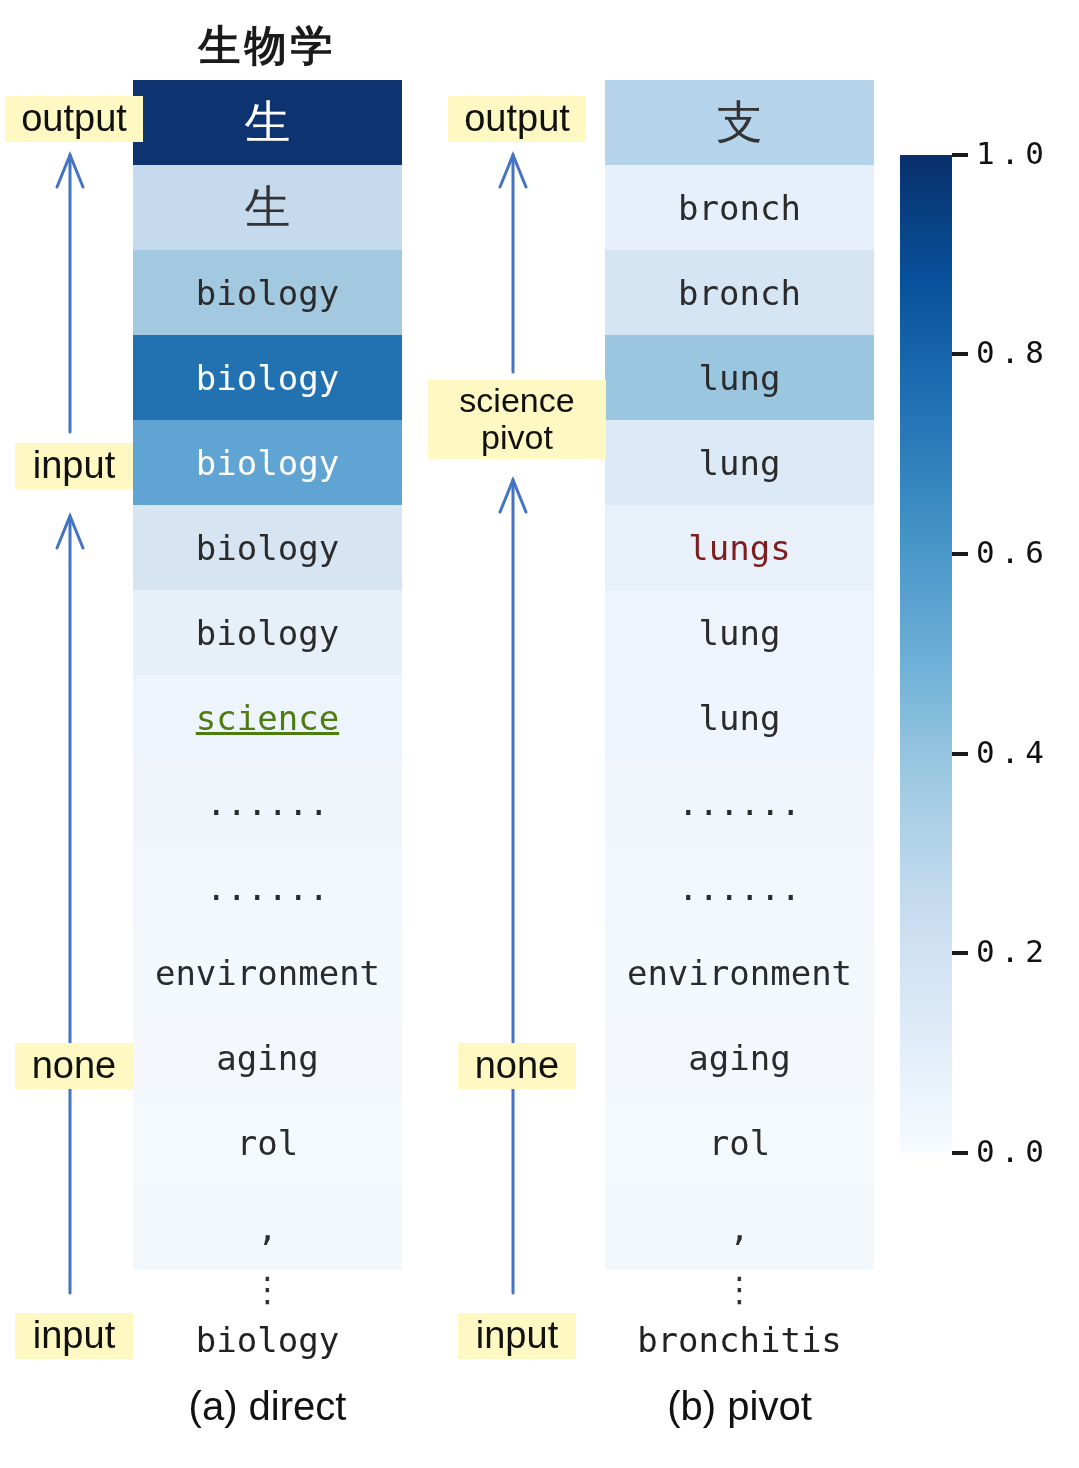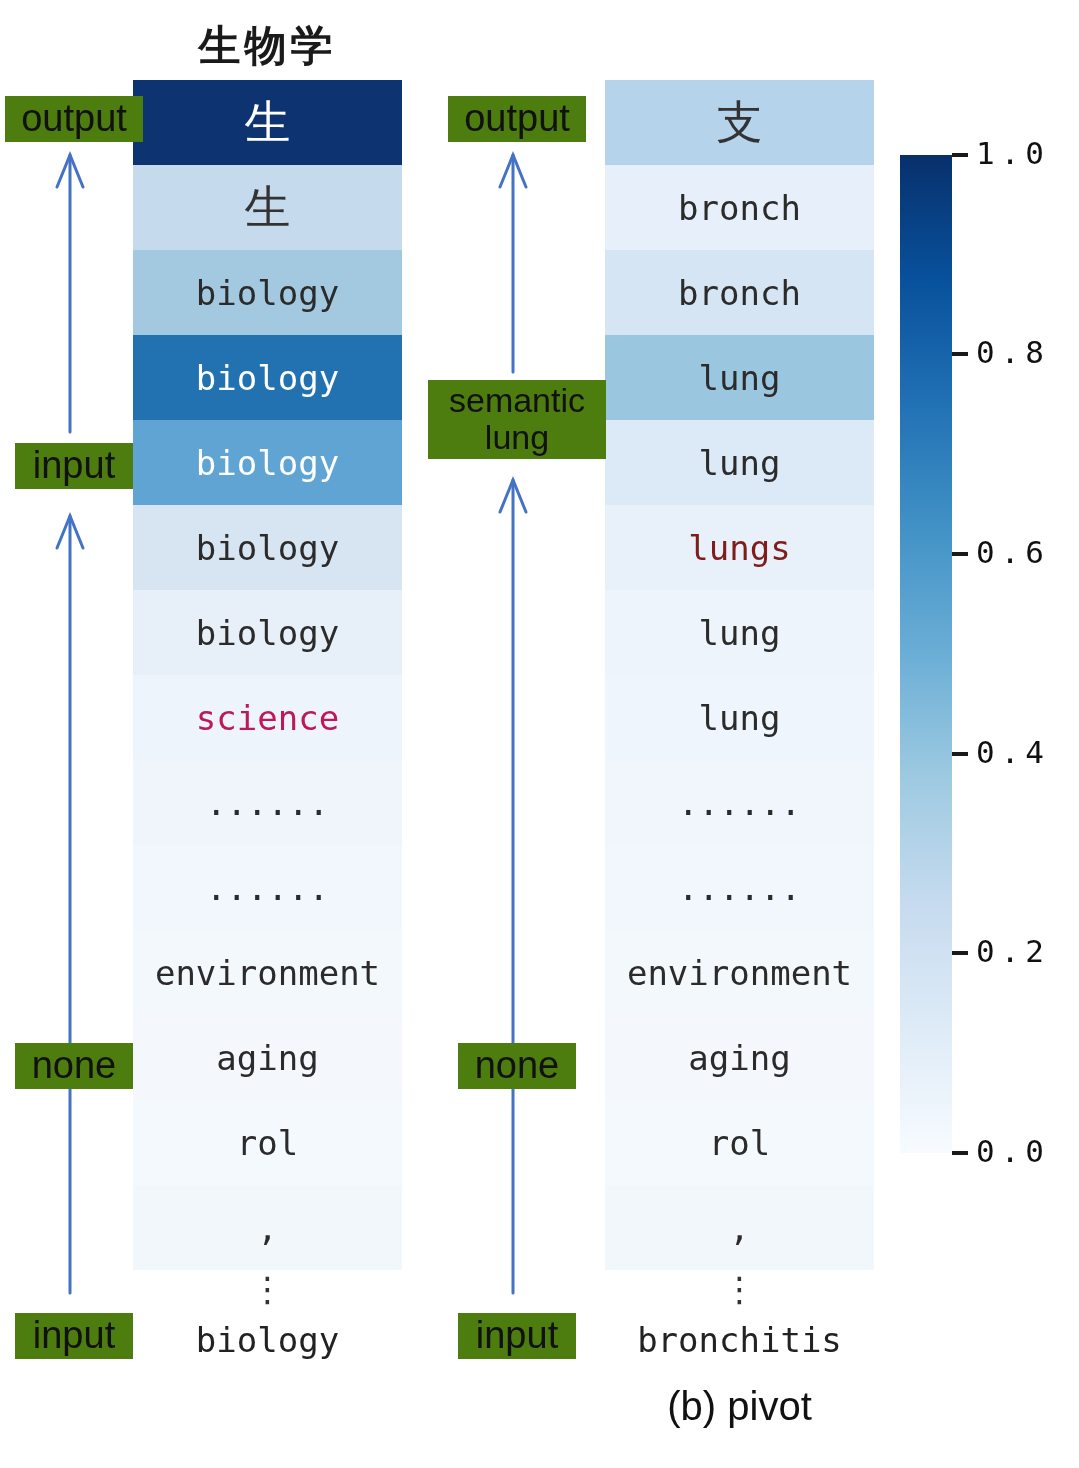--- a/index.html
+++ b/index.html
@@ -23,21 +23,21 @@
   .row{
     height:85px;flex:0 0 85px;
     display:flex;align-items:center;justify-content:center;
     font-family:"DejaVu Sans Mono", monospace;
     font-size:34px;color:#2f2f2f;
   }
   .row .cjk-size{font-family:"DejaVu Sans", sans-serif;font-size:46px;font-weight:500;}
   .side-label{
     position:absolute;
     font-size:38px;color:#111111;
-    text-align:center;background:#4d7c0f;line-height:1.1;
+    text-align:center;background:#fef9c3;line-height:1.1;
     padding:2px 4px;
   }
   .pivot-label{font-size:34px;}
   .token-label{
     position:absolute;width:269px;text-align:center;
     font-family:"DejaVu Sans Mono", monospace;font-size:34px;color:#222222;
   }
   .vdots{
     position:absolute;width:269px;text-align:center;
     font-size:34px;color:#333333;letter-spacing:0;line-height:1;
@@ -103,21 +103,21 @@
         <span class="cjk-size">生</span>
       </div>
     <div class="row" style="background-color: rgb(198, 218, 238); color: rgb(51, 51, 51);">
         <span class="cjk-size">生</span>
       </div>
     <div class="row" style="background-color: rgb(163, 201, 225); color: rgb(43, 43, 43);">biology</div>
     <div class="row" style="background-color: rgb(34, 114, 178); color: rgb(255, 255, 255);">biology</div>
     <div class="row" style="background-color: rgb(95, 164, 210); color: rgb(255, 255, 255);">biology</div>
     <div class="row" style="background-color: rgb(215, 229, 243); color: rgb(43, 43, 43);">biology</div>
     <div class="row" style="background-color: rgb(231, 239, 248); color: rgb(43, 43, 43);">biology</div>
-    <div class="row" style="background-color: rgb(237, 244, 251); color: #be185d;">science</div>
+    <div class="row" style="background-color: rgb(237, 244, 251); color: #4d7c0f; text-decoration: underline;">science</div>
     <div class="row" style="background-color: rgb(240, 245, 252); color: rgb(43, 43, 43);">......</div>
     <div class="row" style="background-color: rgb(242, 247, 253); color: rgb(43, 43, 43);">......</div>
     <div class="row" style="background-color: rgb(243, 248, 253); color: rgb(43, 43, 43);">environment</div>
     <div class="row" style="background-color: rgb(244, 248, 253); color: rgb(43, 43, 43);">aging</div>
     <div class="row" style="background-color: rgb(244, 249, 253); color: rgb(43, 43, 43);">rol</div>
     <div class="row" style="background-color: rgb(242, 247, 252); color: rgb(43, 43, 43);">,</div>
   </div>
 
   <div class="col" style="left:605px;">
     <div class="row" style="background-color: rgb(181, 212, 236); color: rgb(51, 51, 51);">
@@ -137,30 +137,31 @@
     <div class="row" style="background-color: rgb(244, 249, 253); color: rgb(43, 43, 43);">rol</div>
     <div class="row" style="background-color: rgb(242, 247, 252); color: rgb(43, 43, 43);">,</div>
   </div>
 
   <div class="side-label" style="left:5px;top:96px;width:130px;">output</div>
   <div class="side-label" style="left:15px;top:443px;width:110px;">input</div>
   <div class="side-label" style="left:15px;top:1043px;width:110px;">none</div>
   <div class="side-label" style="left:15px;top:1313px;width:110px;">input</div>
 
   <div class="side-label" style="left:448px;top:96px;width:130px;">output</div>
-  <div class="side-label pivot-label" style="left:428px;top:380px;width:170px;">semantic lung</div>
+  <div class="side-label pivot-label" style="left:428px;top:380px;width:170px;">science pivot</div>
   <div class="side-label" style="left:458px;top:1043px;width:110px;">none</div>
   <div class="side-label" style="left:458px;top:1313px;width:110px;">input</div>
 
   <div class="vdots" style="left:133px;top:1272px;">⋮</div>
   <div class="vdots" style="left:605px;top:1272px;">⋮</div>
 
   <div class="token-label" style="left:133px;top:1320px;">biology</div>
   <div class="token-label" style="left:605px;top:1320px;text-align:center;">bronchitis</div>
 
+  <div class="caption" style="left:133px;top:1384px;">(a) direct</div>
   <div class="caption" style="left:605px;top:1384px;">(b) pivot</div>
 
   <div class="colorbar"></div>
   <div class="cb-tick" style="top:153px;"></div>
   <div class="cb-tick" style="top:352px;"></div>
   <div class="cb-tick" style="top:552px;"></div>
   <div class="cb-tick" style="top:752px;"></div>
   <div class="cb-tick" style="top:951px;"></div>
   <div class="cb-tick" style="top:1151px;"></div>
   <div class="cb-label" style="top:135px;">1.0</div>

